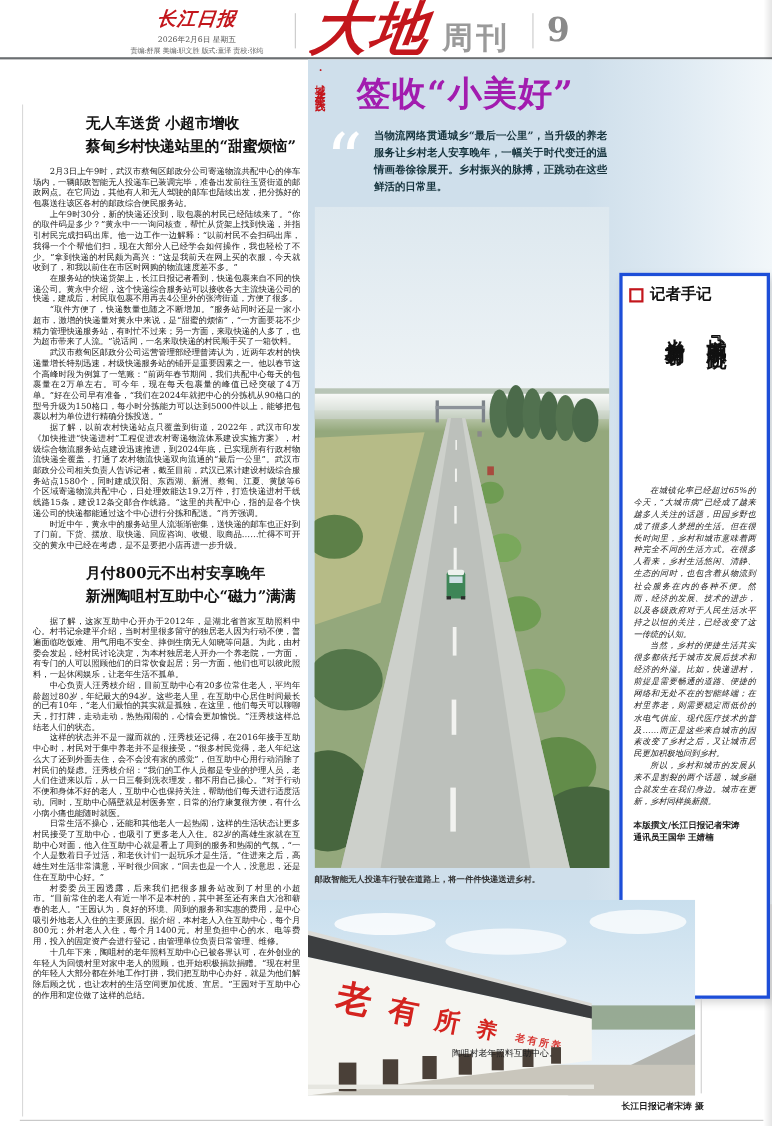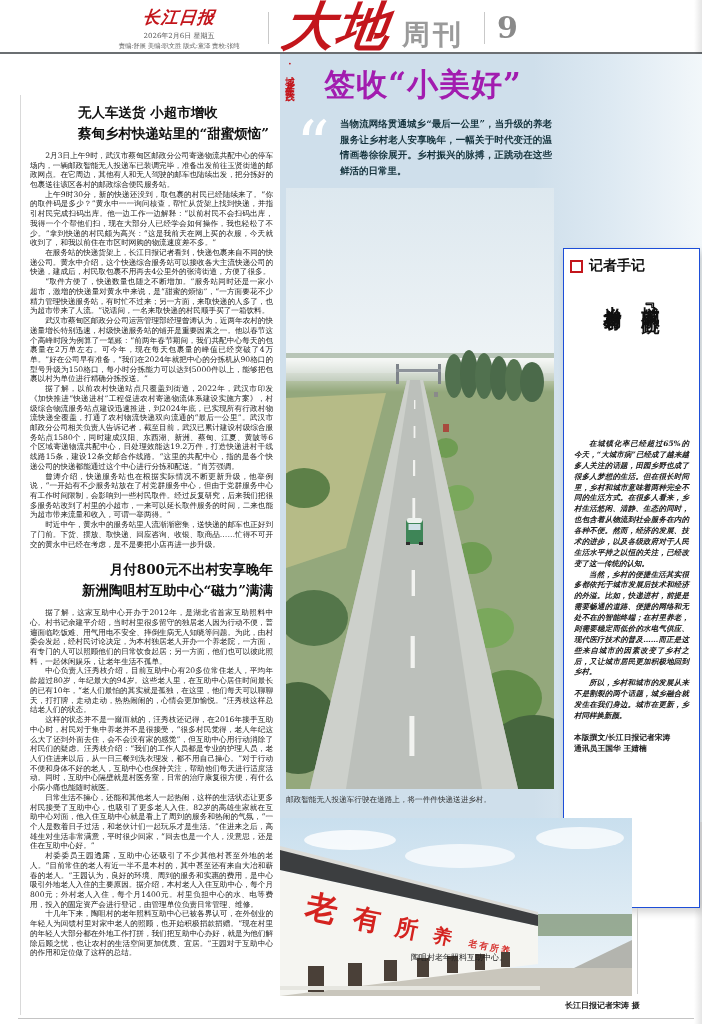--- a/index.html
+++ b/index.html
@@ -18,44 +18,44 @@
   .header-rule{position:absolute;left:0;top:52px;width:702px;height:2px;background:#6b6f72;}
   
   .edge-left{position:absolute;left:20px;top:95px;width:1px;height:920px;background:#d9d9d9;}
   .edge-bottom{position:absolute;left:18px;top:1018px;width:676px;height:1px;background:#c4c4c4;}
   .edge-right{position:absolute;right:0;top:0;width:8px;height:1024px;background:linear-gradient(90deg,rgba(0,0,0,0) 0%,rgba(0,0,0,.10) 100%);}
   
   .left-col{position:absolute;left:30px;top:102px;width:243px;}
   .art-title{font-size:13.5px;font-weight:bold;line-height:1.55;color:#111;margin-left:48px;}
   .art-body{font-size:7.6px;line-height:1.28;text-align:justify;color:#222;margin-top:7px;}
   .art-body p{margin:0;text-indent:2em;}
-  .art2-title{margin-top:10px;text-align:right;}
+  .art2-title{margin-top:10px;}
   
   .panel{position:absolute;left:280px;top:54px;width:422px;height:768px;
          background:linear-gradient(90deg,#cfdfeb 0%,#cfdfeb 60%,#dde9f2 78%,#f2f7fa 100%);}
   .vtag{position:absolute;left:283px;top:62px;writing-mode:vertical-rl;font-size:9.5px;color:#c3161c;
         letter-spacing:3px;font-weight:bold;}
   .main-headline{position:absolute;left:292px;top:64px;width:262px;text-align:center;
                  font-size:31px;font-weight:bold;color:#a21caf;letter-spacing:1px;}
   .intro-wrap{position:absolute;left:296px;top:116px;width:256px;display:flex;}
   .quote-glyph{width:44px;font-size:66px;color:#fff;line-height:0.9;font-family:"DejaVu Serif",serif;}
   .intro-text{flex:1;font-size:9.5px;font-weight:bold;line-height:1.65;text-align:justify;color:#15333d;}
   .main-photo{position:absolute;left:286px;top:188px;width:268px;height:601px;display:block;}
-  .photo-caption{position:absolute;left:286px;top:795px;width:268px;font-size:7.6px;font-weight:400;color:#333;}
+  .photo-caption{position:absolute;left:286px;top:795px;width:268px;font-size:7.6px;font-weight:700;color:#333;}
   
   .note-card{position:absolute;left:563px;top:248px;width:137px;height:660px;background:#fff;
-             border:1px solid #1d4ed8;box-shadow:3px 4px 8px rgba(0,0,0,.18);box-sizing:border-box;
+             border:3px solid #1d4ed8;box-shadow:3px 4px 8px rgba(0,0,0,.18);box-sizing:border-box;
              padding:8px 10px;}
   .note-label{display:flex;align-items:center;font-size:14px;font-weight:bold;color:#111;}
   .red-square{width:9px;height:9px;border:2.5px solid #c3161c;margin-right:6px;margin-left:-4px;}
   .note-headline{display:flex;flex-direction:row-reverse;justify-content:center;gap:14px;
                  margin:16px auto 10px auto;height:138px;}
   .note-headline .v-col{writing-mode:vertical-rl;font-size:18px;font-weight:bold;letter-spacing:2px;color:#111;}
   .note-body{font-size:7.5px;line-height:1.45;font-style:italic;text-align:justify;color:#222;}
-  .note-body p{margin:0;text-indent:2em;font-weight:bold;}
+  .note-body p{margin:0;text-indent:2em;}
   .note-byline{margin-top:10px;font-size:7.8px;font-weight:bold;color:#222;line-height:1.5;}
   .card-tail{position:absolute;left:637px;top:908px;width:1px;height:86px;background:#cfcfcf;}
   
   .bottom-photo{position:absolute;left:280px;top:818px;width:352px;height:178px;display:block;}
   .cap-left{position:absolute;left:286px;top:952px;width:346px;text-align:center;
             font-size:8px;font-weight:normal;color:#222;}
   .cap-right{position:absolute;left:565px;top:1000px;width:135px;font-size:8px;font-weight:bold;color:#222;}
 </style>
 </head>
 <body>
@@ -147,33 +147,32 @@
       <div>无人车送货 小超市增收</div>
       <div>蔡甸乡村快递站里的“甜蜜烦恼”</div>
     </div>
     <div class="art-body">
       <p>2月3日上午9时，武汉市蔡甸区邮政分公司寄递物流共配中心的停车场内，一辆邮政智能无人投递车已装调完毕，准备出发前往玉贤街道的邮政网点。在它周边，其他有人和无人驾驶的邮车也陆续出发，把分拣好的包裹送往该区各村的邮政综合便民服务站。</p>
       <p>上午9时30分，新的快递还没到，取包裹的村民已经陆续来了。“你的取件码是多少？”黄永中一一询问核查，帮忙从货架上找到快递，并指引村民完成扫码出库。他一边工作一边解释：“以前村民不会扫码出库，我得一个个帮他们扫，现在大部分人已经学会如何操作，我也轻松了不少。”拿到快递的村民颇为高兴：“这是我前天在网上买的衣服，今天就收到了，和我以前住在市区时网购的物流速度差不多。”</p>
       <p>在服务站的快递货架上，长江日报记者看到，快递包裹来自不同的快递公司。黄永中介绍，这个快递综合服务站可以接收各大主流快递公司的快递，建成后，村民取包裹不用再去4公里外的张湾街道，方便了很多。</p>
       <p>“取件方便了，快递数量也随之不断增加。”服务站同时还是一家小超市，激增的快递量对黄永中来说，是“甜蜜的烦恼”，“一方面要花不少精力管理快递服务站，有时忙不过来；另一方面，来取快递的人多了，也为超市带来了人流。”说话间，一名来取快递的村民顺手买了一箱饮料。</p>
       <p>武汉市蔡甸区邮政分公司运营管理部经理曾涛认为，近两年农村的快递量增长特别迅速，村级快递服务站的铺开是重要因素之一。他以春节这个高峰时段为例算了一笔账：“前两年春节期间，我们共配中心每天的包裹量在2万单左右。可今年，现在每天包裹量的峰值已经突破了4万单。”好在公司早有准备，“我们在2024年就把中心的分拣机从90格口的型号升级为150格口，每小时分拣能力可以达到5000件以上，能够把包裹以村为单位进行精确分拣投送。”</p>
       <p>据了解，以前农村快递站点只覆盖到街道，2022年，武汉市印发《加快推进“快递进村”工程促进农村寄递物流体系建设实施方案》，村级综合物流服务站点建设迅速推进，到2024年底，已实现所有行政村物流快递全覆盖，打通了农村物流快递双向流通的“最后一公里”。武汉市邮政分公司相关负责人告诉记者，截至目前，武汉已累计建设村级综合服务站点1580个，同时建成汉阳、东西湖、新洲、蔡甸、江夏、黄陂等6个区域寄递物流共配中心，日处理效能达19.2万件，打造快递进村干线线路15条，建设12条交邮合作线路。“这里的共配中心，指的是各个快递公司的快递都能通过这个中心进行分拣和配送。”肖芳强调。</p>
-      <p>曾涛介绍，快递服务站也在根据实际情况不断更新升级，他举例说，“一开始有不少服务站放在了村党群服务中心，但由于党群服务中心有工作时间限制，会影响到一些村民取件。经过反复研究，后来我们把很多服务站改到了村里的小超市，一来可以延长取件服务的时间，二来也能为超市带来流量和收入，可谓一举两得。”</p>
       <p>时近中午，黄永中的服务站里人流渐渐密集，送快递的邮车也正好到了门前。下货、摆放、取快递、回应咨询、收银、取商品……忙得不可开交的黄永中已经在考虑，是不是要把小店再进一步升级。</p>
     </div>
     <div class="art-title art2-title">
       <div>月付800元不出村安享晚年</div>
       <div>新洲陶咀村互助中心“磁力”满满</div>
     </div>
     <div class="art-body">
       <p>据了解，这家互助中心开办于2012年，是湖北省首家互助照料中心。村书记余建平介绍，当时村里很多留守的独居老人因为行动不便，普遍面临吃饭难、用气用电不安全、摔倒生病无人知晓等问题。为此，由村委会发起，经村民讨论决定，为本村独居老人开办一个养老院，一方面，有专门的人可以照顾他们的日常饮食起居；另一方面，他们也可以彼此照料，一起休闲娱乐，让老年生活不孤单。</p>
       <p>中心负责人汪秀枝介绍，目前互助中心有20多位常住老人，平均年龄超过80岁，年纪最大的94岁。这些老人里，在互助中心居住时间最长的已有10年，“老人们最怕的其实就是孤独，在这里，他们每天可以聊聊天，打打牌，走动走动，热热闹闹的，心情会更加愉悦。”汪秀枝这样总结老人们的状态。</p>
       <p>这样的状态并不是一蹴而就的，汪秀枝还记得，在2016年接手互助中心时，村民对于集中养老并不是很接受，“很多村民觉得，老人年纪这么大了还到外面去住，会不会没有家的感觉”，但互助中心用行动消除了村民们的疑虑。汪秀枝介绍：“我们的工作人员都是专业的护理人员，老人们住进来以后，从一日三餐到洗衣理发，都不用自己操心。”对于行动不便和身体不好的老人，互助中心也保持关注，帮助他们每天进行适度活动。同时，互助中心隔壁就是村医务室，日常的治疗康复很方便，有什么小病小痛也能随时就医。</p>
       <p>日常生活不操心，还能和其他老人一起热闹，这样的生活状态让更多村民接受了互助中心，也吸引了更多老人入住。82岁的高雄生家就在互助中心对面，他入住互助中心就是看上了周到的服务和热闹的气氛，“一个人是数着日子过活，和老伙计们一起玩乐才是生活。”住进来之后，高雄生对生活非常满意，平时很少回家，“回去也是一个人，没意思，还是住在互助中心好。”</p>
-      <p>村委委员王园透露，互助中心还吸引了不少其他村甚至外地的老人。“目前常住的老人有近一半不是本村的，其中甚至还有来自大冶和蕲春的老人。”王园认为，良好的环境、周到的服务和实惠的费用，是中心吸引外地老人入住的主要原因。据介绍，本村老人入住互助中心，每个月800元；外村老人入住，每个月1400元。村里负担中心的水、电等费用，投入的固定资产会进行登记，由管理单位负责日常管理、维修。</p>
+      <p>村委委员王园透露，后来我们把很多服务站改到了村里的小超市。“目前常住的老人有近一半不是本村的，其中甚至还有来自大冶和蕲春的老人。”王园认为，良好的环境、周到的服务和实惠的费用，是中心吸引外地老人入住的主要原因。据介绍，本村老人入住互助中心，每个月800元；外村老人入住，每个月1400元。村里负担中心的水、电等费用，投入的固定资产会进行登记，由管理单位负责日常管理、维修。</p>
       <p>十几年下来，陶咀村的老年照料互助中心已被各界认可，在外创业的年轻人为回馈村里对家中老人的照顾，也开始积极捐款捐赠。“现在村里的年轻人大部分都在外地工作打拼，我们把互助中心办好，就是为他们解除后顾之忧，也让农村的生活空间更加优质、宜居。”王园对于互助中心的作用和定位做了这样的总结。</p>
 
     </div>
   </div>
 
   <div class="note-card">
     <div class="note-label">
       <span class="red-square"></span>
       <span>记者手记</span>
     </div>

